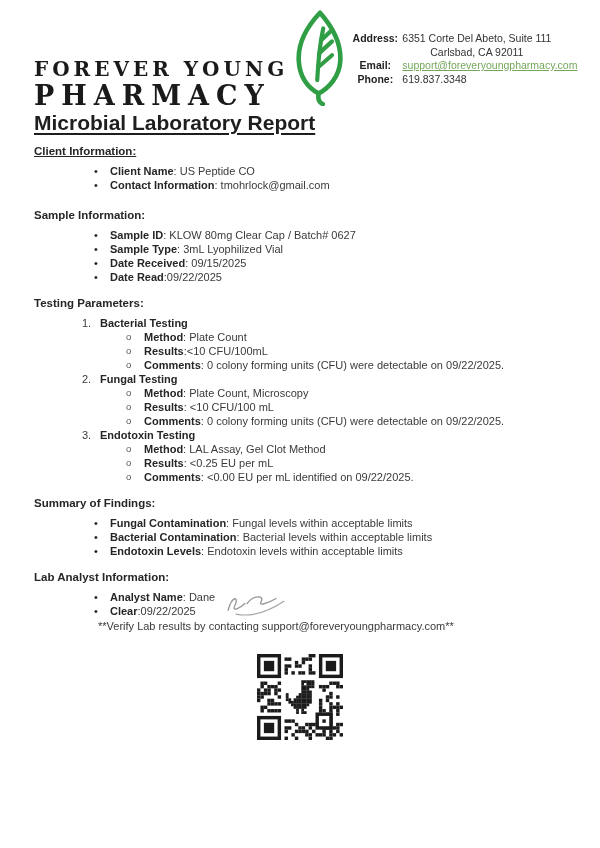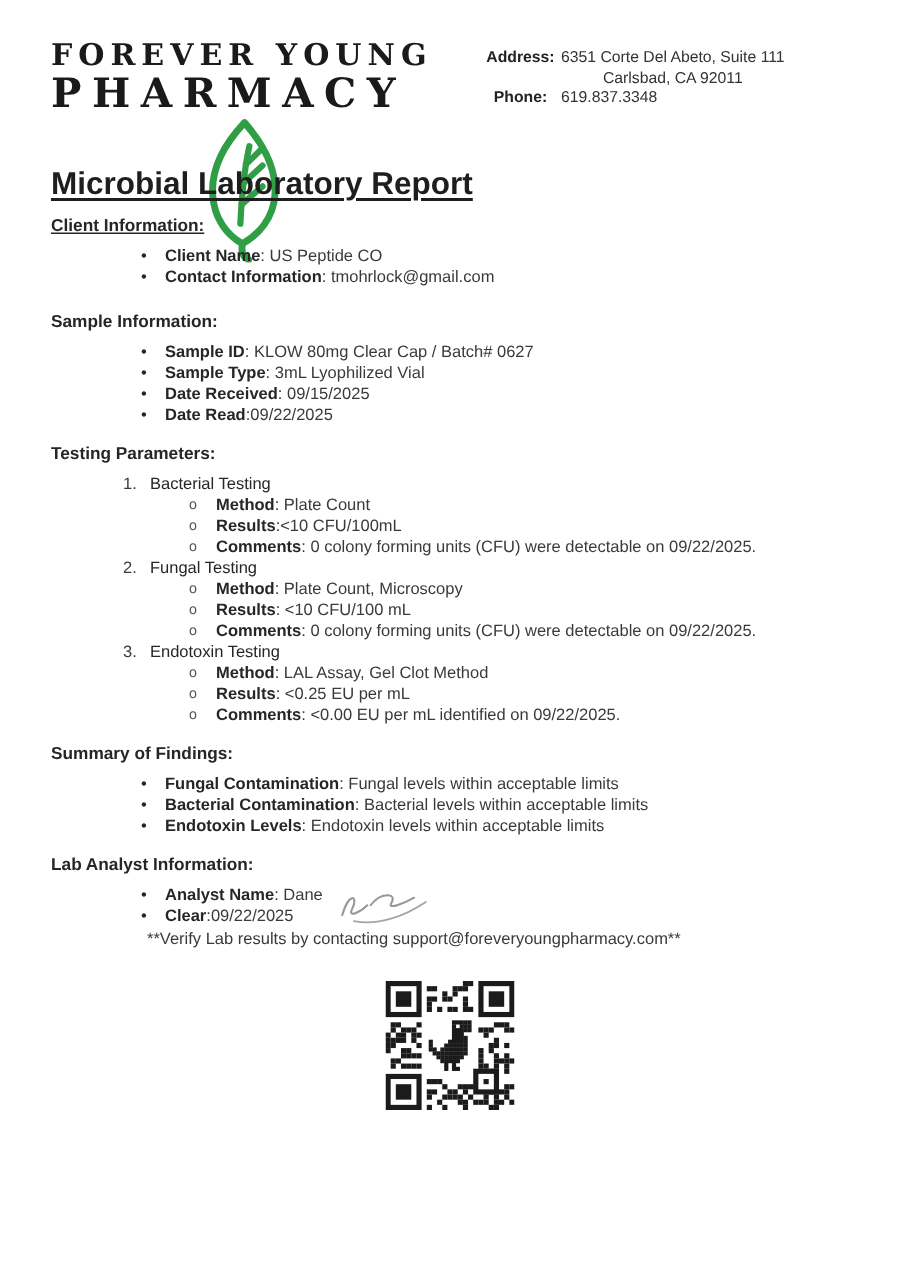--- a/index.html
+++ b/index.html
@@ -1,21 +1,21 @@
 <!DOCTYPE html>
 <html><head>
 <meta charset="utf-8">
 <style>
   html,body{margin:0;padding:0;background:#fff;}
   .page{width:600px;height:848px;background:#fff;position:relative;overflow:hidden;
         font-family:"Liberation Sans","DejaVu Sans",sans-serif;color:#3a3a3a;}
 
   
   .header{display:flex;align-items:flex-start;padding:8px 28px 0 34px;height:96px;box-sizing:border-box;}
-  .logo{display:flex;align-items:center;flex-direction:column;}
+  .logo{display:flex;align-items:flex-end;}
   .logo-text{font-family:"DejaVu Serif","Liberation Serif",serif;font-weight:bold;color:#1a1a1a;margin-top:16px;}
   .logo-l1{font-size:20px;letter-spacing:4px;line-height:24px;white-space:nowrap;}
   .logo-l2{font-size:27px;letter-spacing:7px;line-height:29px;white-space:nowrap;}
   .leaf{margin-left:4px;margin-top:2px;}
   .contact{margin-left:auto;margin-top:24px;font-size:10.5px;line-height:13.5px;width:252px;text-align:center;}
   .contact-row{display:flex;}
   .clabel{font-weight:bold;color:#222;width:54px;flex:0 0 54px;}
   .cval{color:#333;}
   .email{text-decoration:underline;cursor:pointer;}
 
@@ -34,21 +34,21 @@
   .mt8{margin-top:8px;}.mt16{margin-top:16px;}.mt12{margin-top:12px;}
 
   .blist{margin-top:5px;}
   .b-row{position:relative;padding-left:76px;font-size:11px;line-height:14px;}
   .b-row::before{content:"\2022";position:absolute;left:60px;top:0;font-size:11px;color:#262626;}
   .b-lbl{font-weight:bold;color:#262626;}
 
   .tlist{margin-top:5px;}
   .t-title{position:relative;padding-left:66px;font-size:11px;line-height:14px;}
   .t-num{position:absolute;left:48px;color:#3a3a3a;}
-  .t-name{font-weight:normal;color:#262626;margin-top:38px;}
+  .t-name{font-weight:bold;color:#262626;margin-top:38px;}
   .t-sub{position:relative;padding-left:110px;font-size:11px;line-height:14px;}
   .t-sub::before{content:"o";position:absolute;left:92px;top:0;font-size:9.5px;color:#555;}
 
   .verify{padding-left:64px;font-size:11px;line-height:14px;margin-top:1px;}
 
   .sig-row{position:relative;}
   .sig{position:absolute;left:183px;top:-15px;width:78px;height:29px;background:#fff;z-index:3;}
 
   
   .qr-wrap{display:flex;justify-content:center;margin-top:13px;}
@@ -75,20 +75,24 @@
         </svg>
       </span>
     </div>
     <div class="contact">
       <div class="contact-row">
         <span class="clabel">Address:</span>
         <span class="cval">
           <span>6351 Corte Del Abeto, Suite 111</span><br>
           <span>Carlsbad, CA 92011</span>
         </span>
+      </div>
+      <div class="contact-row">
+        <span class="clabel">Email:</span>
+        <a class="cval email" id="email-link" style="color: rgb(116, 168, 92);">support@foreveryoungpharmacy.com</a>
       </div>
       <div class="contact-row">
         <span class="clabel">Phone:</span>
         <span class="cval">619.837.3348</span>
       </div>
     </div>
   </div>
 
   <div class="content">
     <div class="gray-bg"></div>

